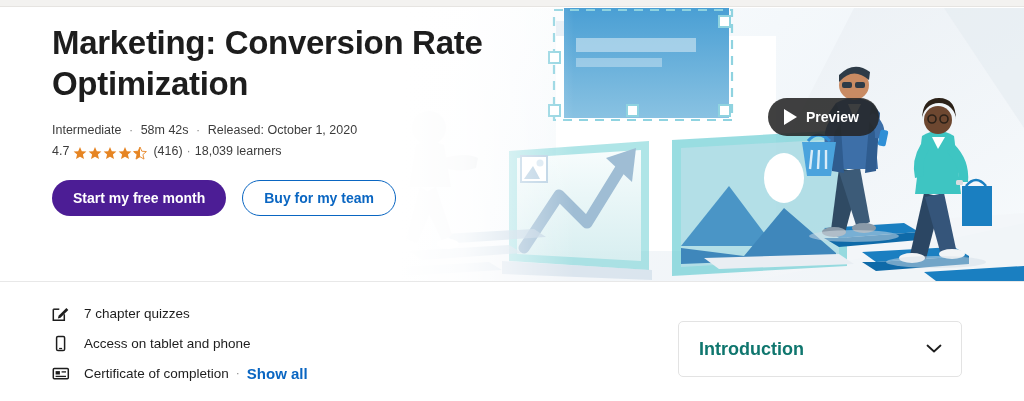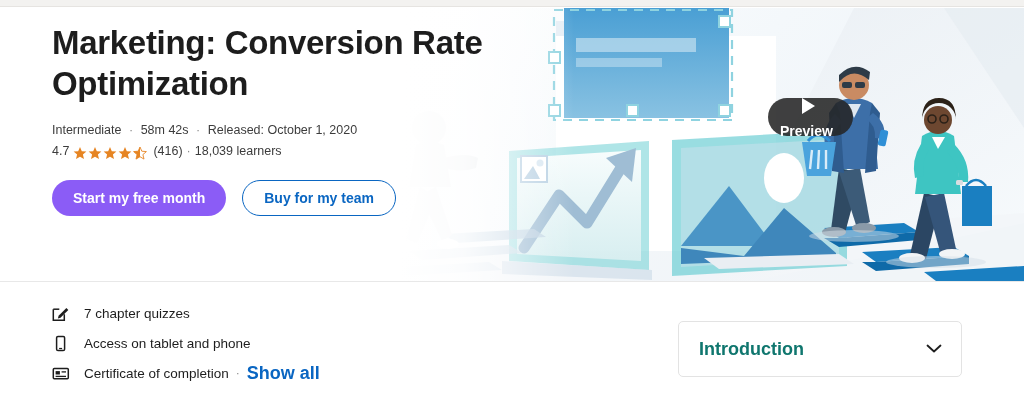--- a/index.html
+++ b/index.html
@@ -109,21 +109,21 @@
     border-radius: 20px;
     font-size: 14px;
     font-weight: bold;
     cursor: pointer;
     white-space: nowrap;
     display: inline-flex;
     align-items: center;
     justify-content: center;
   }
   .btn-primary {
-    background: #8b5cf6;
+    background: #4c1d95;
     color: #ffffff;
     border: none;
     height: 36px;
     padding: 0 21px;
   }
   .btn-secondary {
     background: transparent;
     color: #0a66c2;
     border: 1.5px solid #0a66c2;
     height: 36px;
@@ -137,21 +137,20 @@
     top: 90px;
     height: 38px;
     padding: 0 20px 0 12px;
     background: rgba(38,38,38,0.88);
     border-radius: 19px;
     display: flex;
     align-items: center;
     gap: 9px;
     cursor: pointer;
     z-index: 6;
-    flex-direction: column;
   }
   .preview-pill .play-tri {
     width: 0; height: 0;
     border-left: 13px solid #ffffff;
     border-top: 8px solid transparent;
     border-bottom: 8px solid transparent;
     margin-left: 4px;
   }
   .preview-pill .preview-label {
     color: #ffffff;
@@ -208,21 +207,21 @@
   .feature-icon svg { display: block; }
   .feature-label {
     font-size: 13.5px;
     font-weight: normal;
     color: #1d1d1d;
     white-space: nowrap;
   }
   .feature-dot { color: #8c8c8c; padding: 0 7px; font-size: 12px; }
   .show-all {
     color: #0a66c2;
-    font-size: 18px;
+    font-size: 15px;
     font-weight: bold;
     cursor: pointer;
     white-space: nowrap;
   }
 
   
   .right-col {
     position: absolute;
     left: 678px;
     top: 24px;

